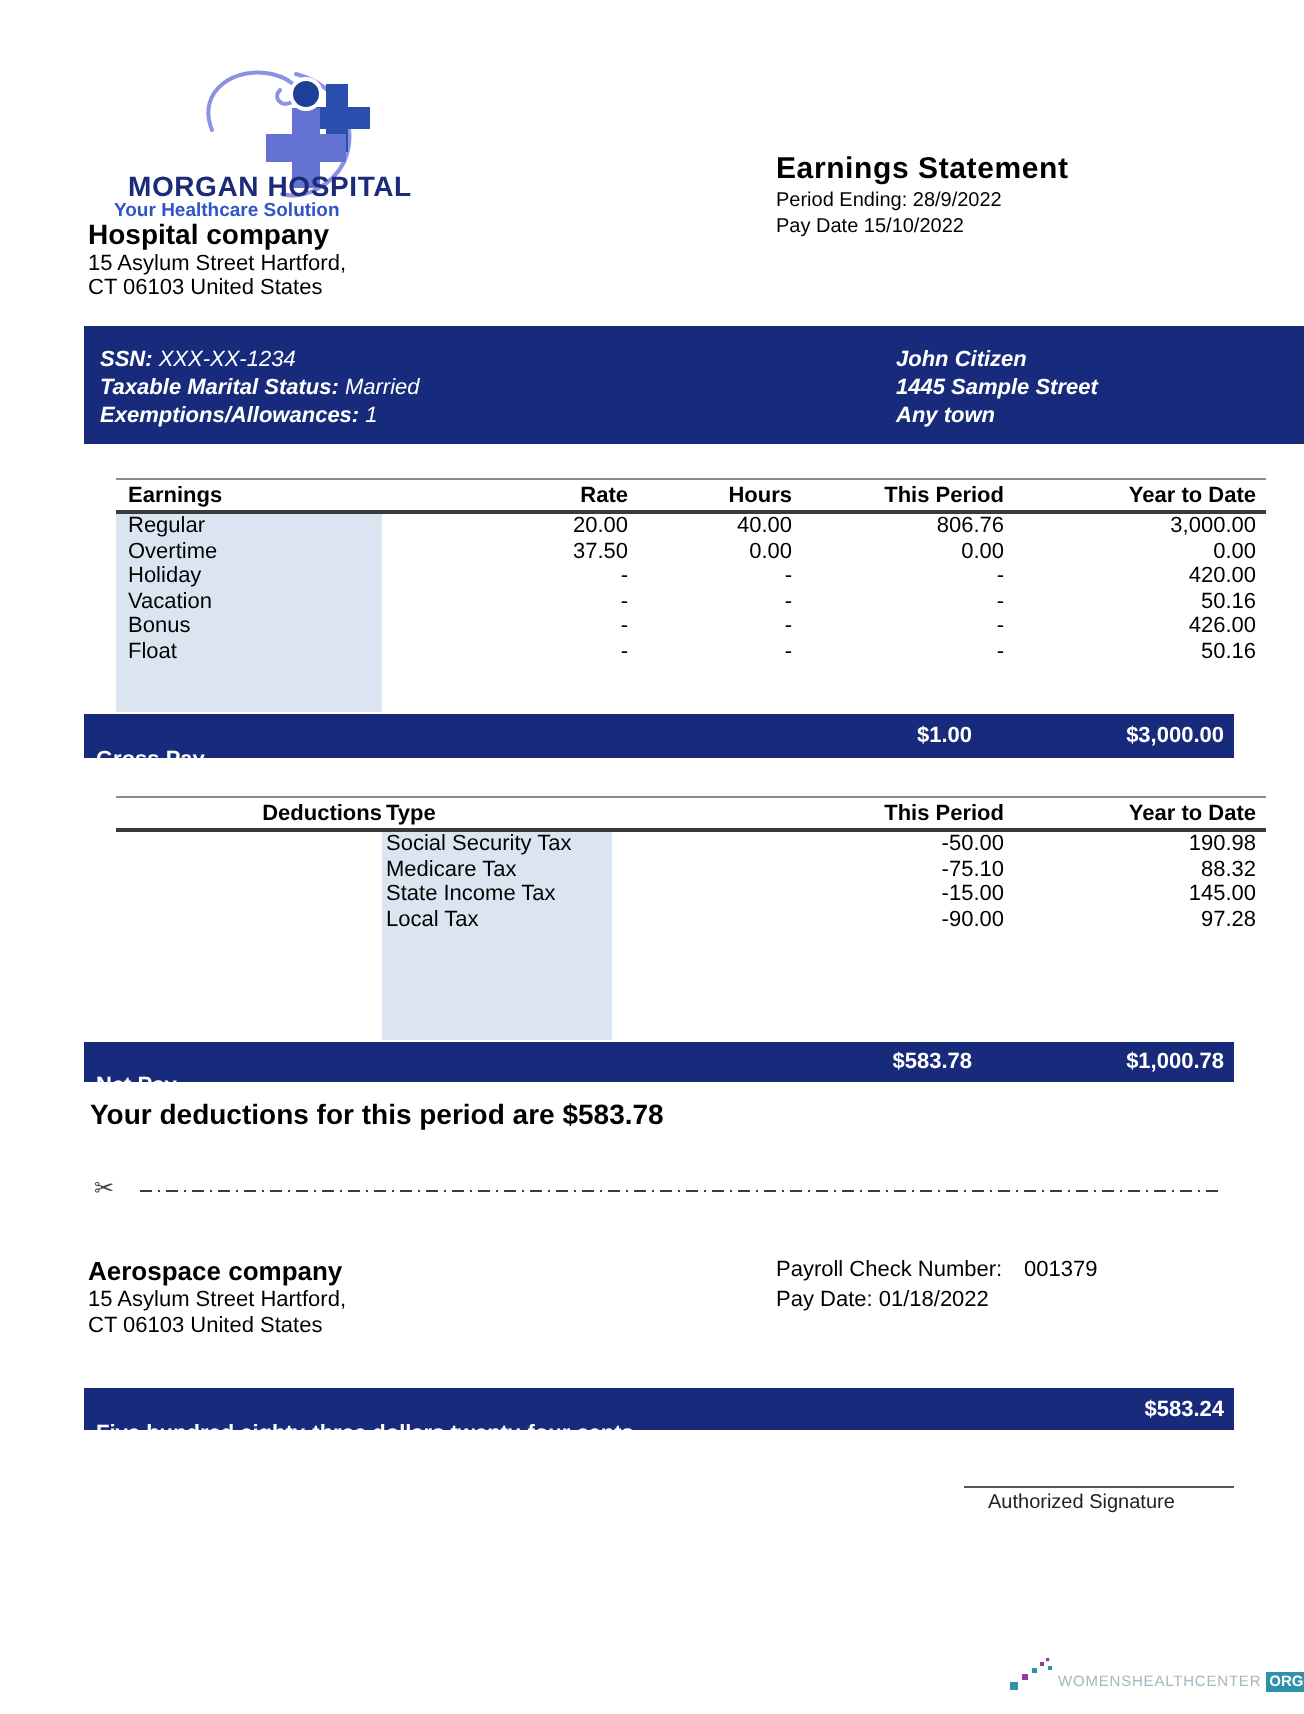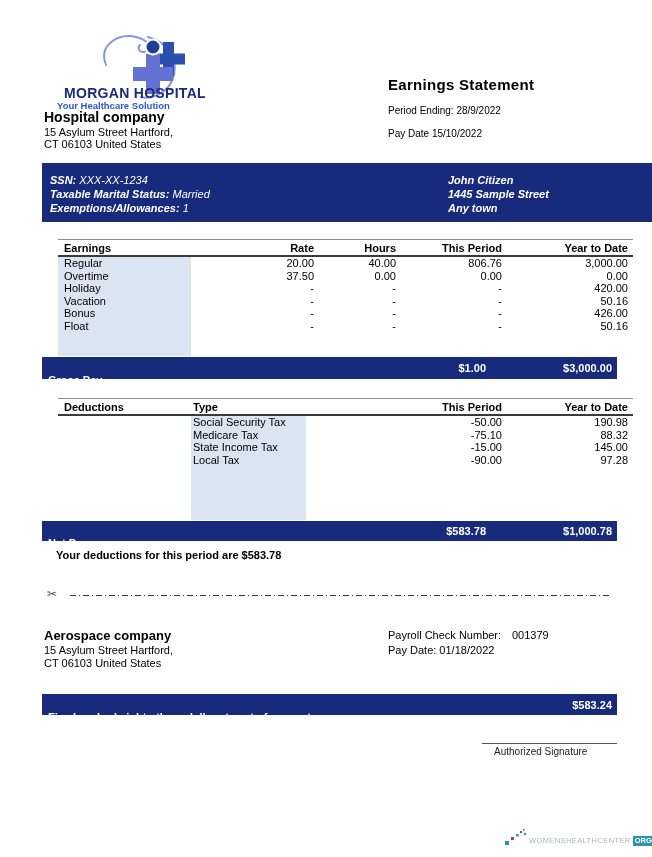--- a/index.html
+++ b/index.html
@@ -14,40 +14,40 @@
   
   .logo-graphic { left:96px; top:33px; width:104px; height:74px; }
   .logo-name   { left:44px; top:85px; font-size:14px; font-weight:bold; color:#1c2b79; letter-spacing:.3px;margin-left:20px; }
   .logo-tag    { left:57px; top:100px; font-size:9.5px; font-weight:bold; color:#2f55c8; }
   .company-name{ left:44px; top:109px; font-size:14px; font-weight:bold; color:#000; }
   .addr1       { left:44px; top:126px; font-size:11px; }
   .addr2       { left:44px; top:138px; font-size:11px; }
 
   .stmt-block  { left:388px; top:76px; }
   .stmt-title  { font-size:15px; font-weight:bold; letter-spacing:.3px; }
-  .stmt-line   { font-size:10px; margin-top:12px; }
+  .stmt-line   { font-size:10px; margin-top:2px; }
 
   
   .navy { background:#182a7b; color:#fff; }
   .emp-bar { left:42px; top:163px; width:621px; height:59px; padding:10px 5px;font-style:italic; }
   .emp-left  { position:absolute; left:8px; top:10px; font-size:11px; line-height:14px; }
   .emp-right { position:absolute; left:406px; top:10px; font-size:11px; line-height:14px; font-weight:bold; }
   .emp-left b { font-weight:bold; }
 
   
   .tbl { left:42px; width:575px;margin-left:16px; }
   .t-head {
     display:flex; align-items:center; height:18px;
     border-top:1px solid #8c8c8c; border-bottom:2px solid #3a3a3a;
     font-size:11px; font-weight:bold;
   }
   .t-body { position:relative; }
   .strip { position:absolute; top:0; background:#dbe5f1; }
   .t-row { position:relative; display:flex; height:12.5px; font-size:11px; line-height:12.5px; }
-  .c  { display:block; }
+  .c  { display:block;text-align:right; }
   .c1 { width:133px; padding-left:6px; text-align:left; }
   .c2 { width:123px; text-align:right; }
   .c3 { width:82px;  text-align:right; }
   .c4 { width:106px; text-align:right; }
   .c5 { width:126px; text-align:right; }
   .d1 { width:133px; padding-left:6px; }
   .d2 { width:115px; padding-left:2px; text-align:left; }
   .d3 { width:196px; text-align:right; }
   .d4 { width:126px; text-align:right; }
 
@@ -60,21 +60,21 @@
   .ded-strip { left:133px; width:115px; height:104px; }
 
   .bar { display:flex; align-items:center; font-size:11px; font-weight:bold; padding-right:5px; }
   .bar-label { flex:1; padding-left:6px;margin-top:24px; }
   .gross-bar { left:42px; top:357px; width:575px; height:22px; }
   .net-bar   { left:42px; top:521px; width:575px; height:20px; }
   .check-bar { left:42px; top:694px; width:575px; height:21px; }
   .c4b { width:106px; text-align:right; }
   .c5b { width:126px; text-align:right; }
 
-  .note { left:56px; top:549px; font-size:11px; font-weight:bold; }
+  .note { left:45px; top:549px; font-size:14px; font-weight:bold; }
 
   
   .scissors { left:47px; top:587px; font-size:12px; color:#444; }
   .cutline  { left:70px; top:595px; width:540px; height:1px;
     background:repeating-linear-gradient(90deg,#3a3a3a 0 6px,transparent 6px 9px,#3a3a3a 9px 10px,transparent 10px 13px); }
 
   
   .co2-name { left:44px; top:628px; font-size:13px; font-weight:bold; }
   .co2-a1   { left:44px; top:644px; font-size:11px; }
   .co2-a2   { left:44px; top:657px; font-size:11px; }

